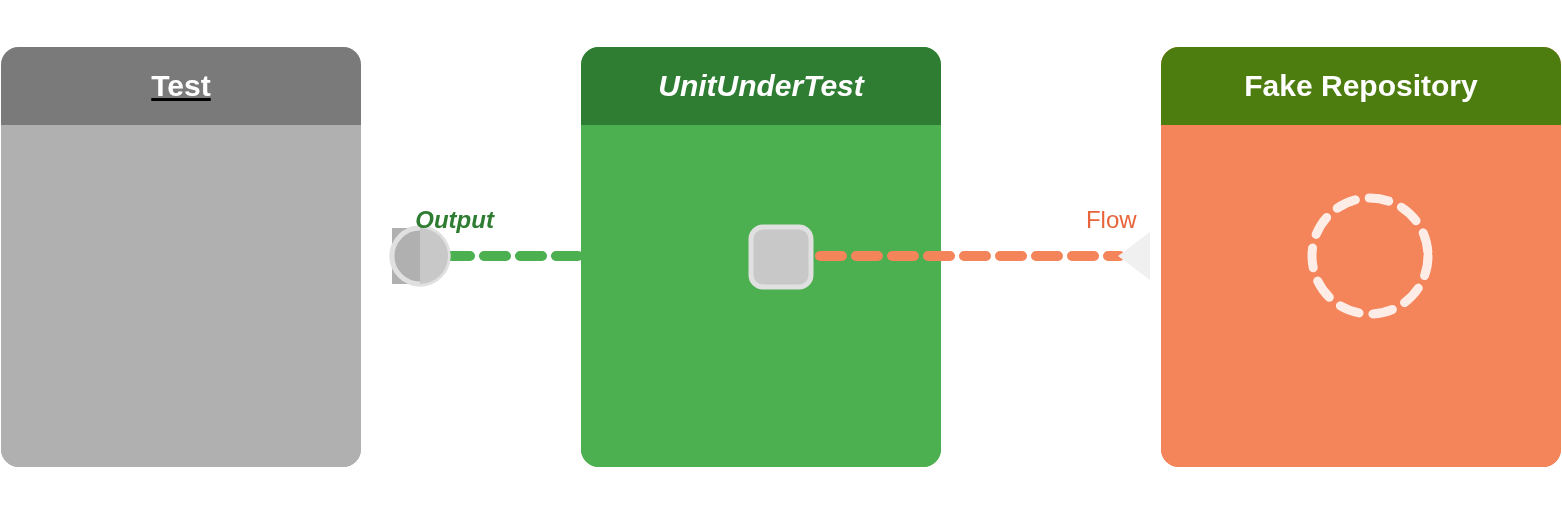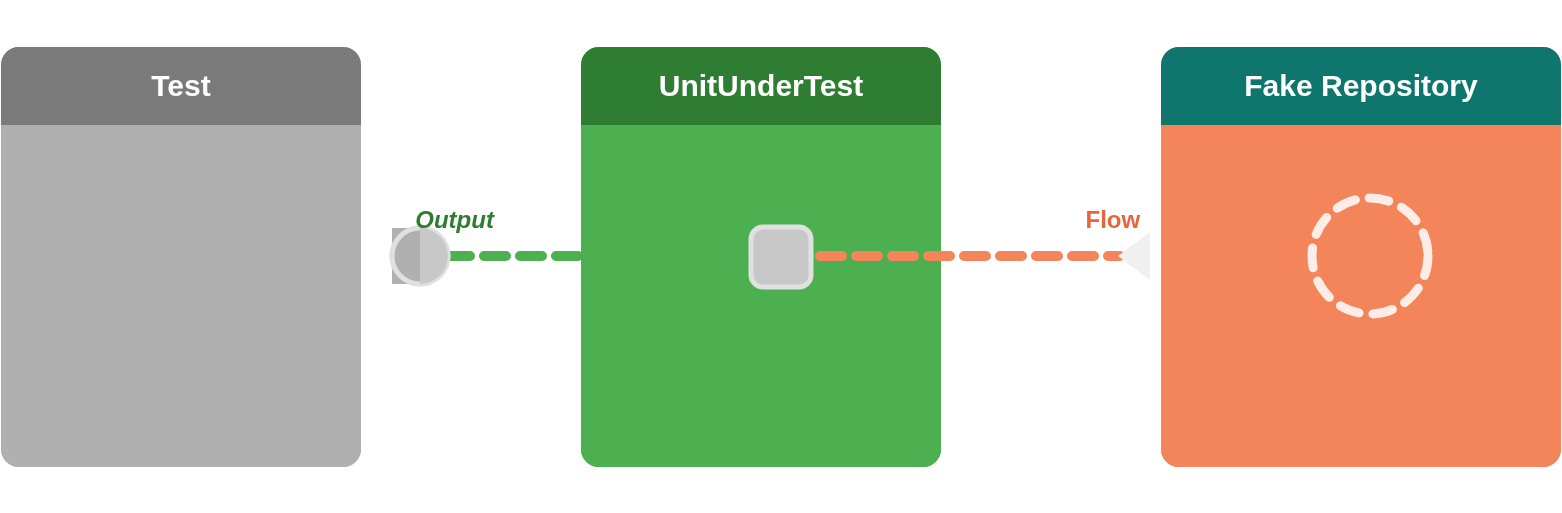--- a/index.html
+++ b/index.html
@@ -44,37 +44,39 @@
     .panel-body {
       flex: 1;
     }
 
     
     .panel-test {
       width: 360px;
       height: 420px;
       background: #b0b0b0;
       z-index: 2;
+      text-decoration: underline;
     }
 
     .panel-test .panel-header {
       background: #7a7a7a;
     }
 
     
     .panel-uut {
       width: 360px;
       height: 420px;
       background: #4caf50;
       z-index: 2;
       margin: 0 80px;
     }
 
     .panel-uut .panel-header {
       background: #2e7d32;
+      font-style: italic;
     }
 
     
     .panel-fake {
       width: 400px;
       height: 420px;
       background: #f4845a;
       z-index: 2;
     }
 
@@ -149,23 +151,23 @@
   </div>
 
   <div class="panel panel-uut" style="position: relative; z-index: 2; background: #4caf50; border-radius: 18px; overflow: hidden; width: 360px; height: 420px; flex-shrink: 0;">
     <div class="panel-header" style="background: #2e7d32; padding: 22px 24px; text-align: center; font-size: 30px; font-weight: 600; color: #fff;">
       <span>UnitUnderTest</span>
     </div>
     <div class="panel-body" style="flex: 1; background: #4caf50;"></div>
   </div>
 
   <div style="position: relative; width: 140px; flex-shrink: 0; display: flex; align-items: center; justify-content: center; height: 420px;">
-    <span class="label-flow" style="position: absolute; top: 38%; left: 50%; transform: translateX(-10%); color: #e8643a; font-size: 24px; font-weight: 700; white-space: nowrap;">Flow</span>
+    <span class="label-flow" style="position: absolute; top: 38%; left: 50%; transform: translateX(-10%); color: #e8643a; font-size: 24px; font-weight: 400; white-space: nowrap;">Flow</span>
   </div>
 
   <div class="panel panel-fake" style="position: relative; z-index: 2; background: #f4845a; border-radius: 18px; overflow: hidden; width: 400px; height: 420px; flex-shrink: 0;">
-    <div class="panel-header" style="background: #0f766e; padding: 22px 24px; text-align: center; font-size: 30px; font-weight: 600; color: #fff;">
+    <div class="panel-header" style="background: #4d7c0f; padding: 22px 24px; text-align: center; font-size: 30px; font-weight: 600; color: #fff;">
       <span>Fake Repository</span>
     </div>
     <div class="panel-body" style="flex: 1; background: #f4845a;"></div>
   </div>
 
 </div>
 
 </body></html>

